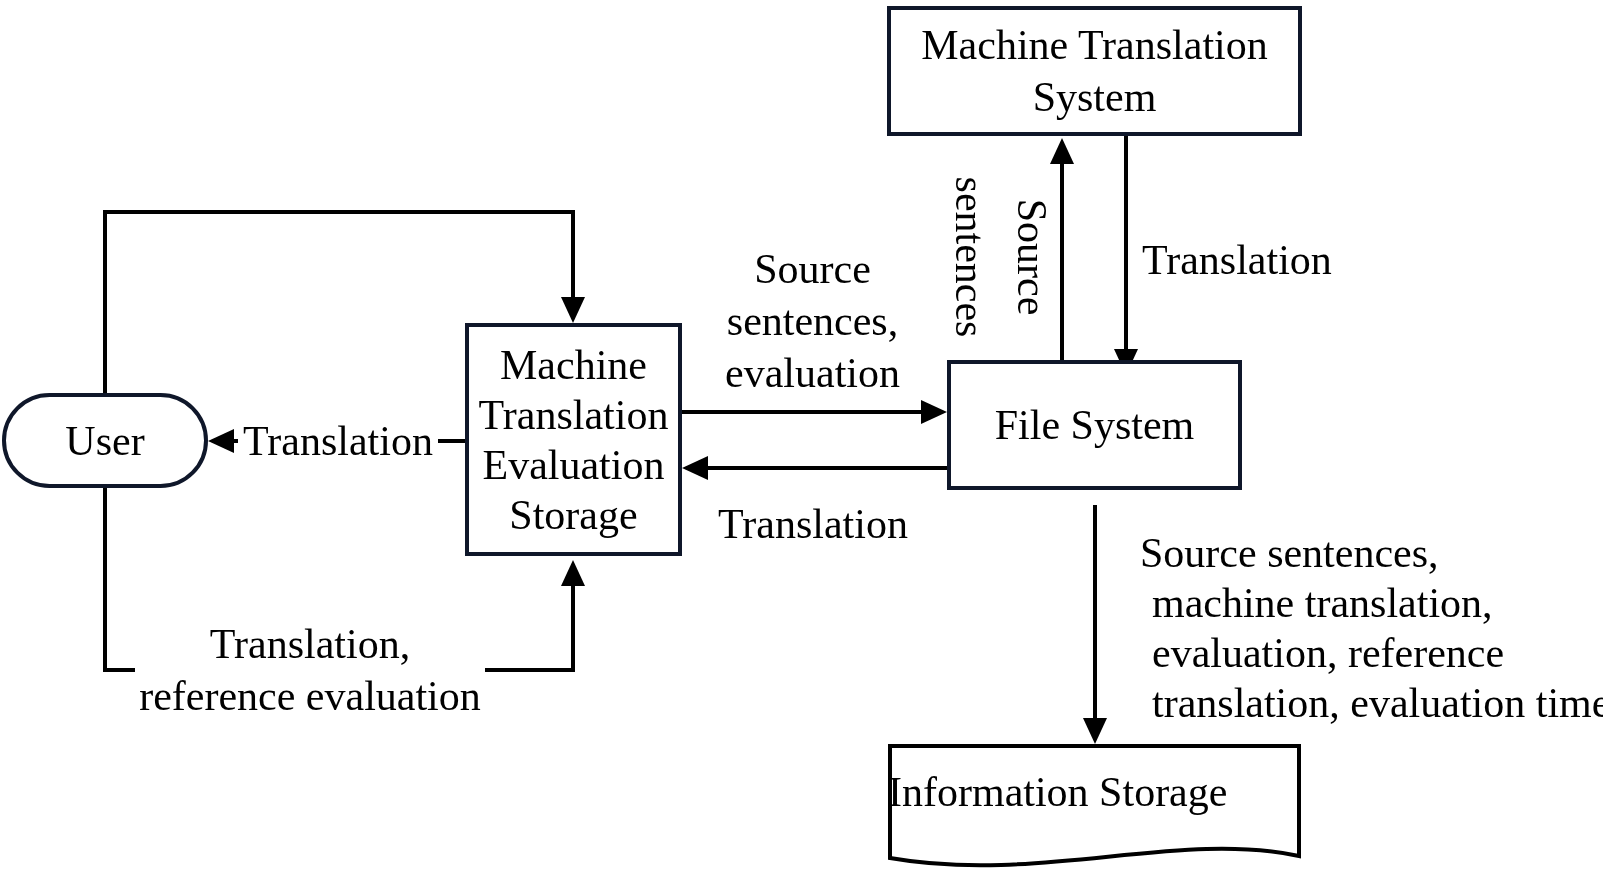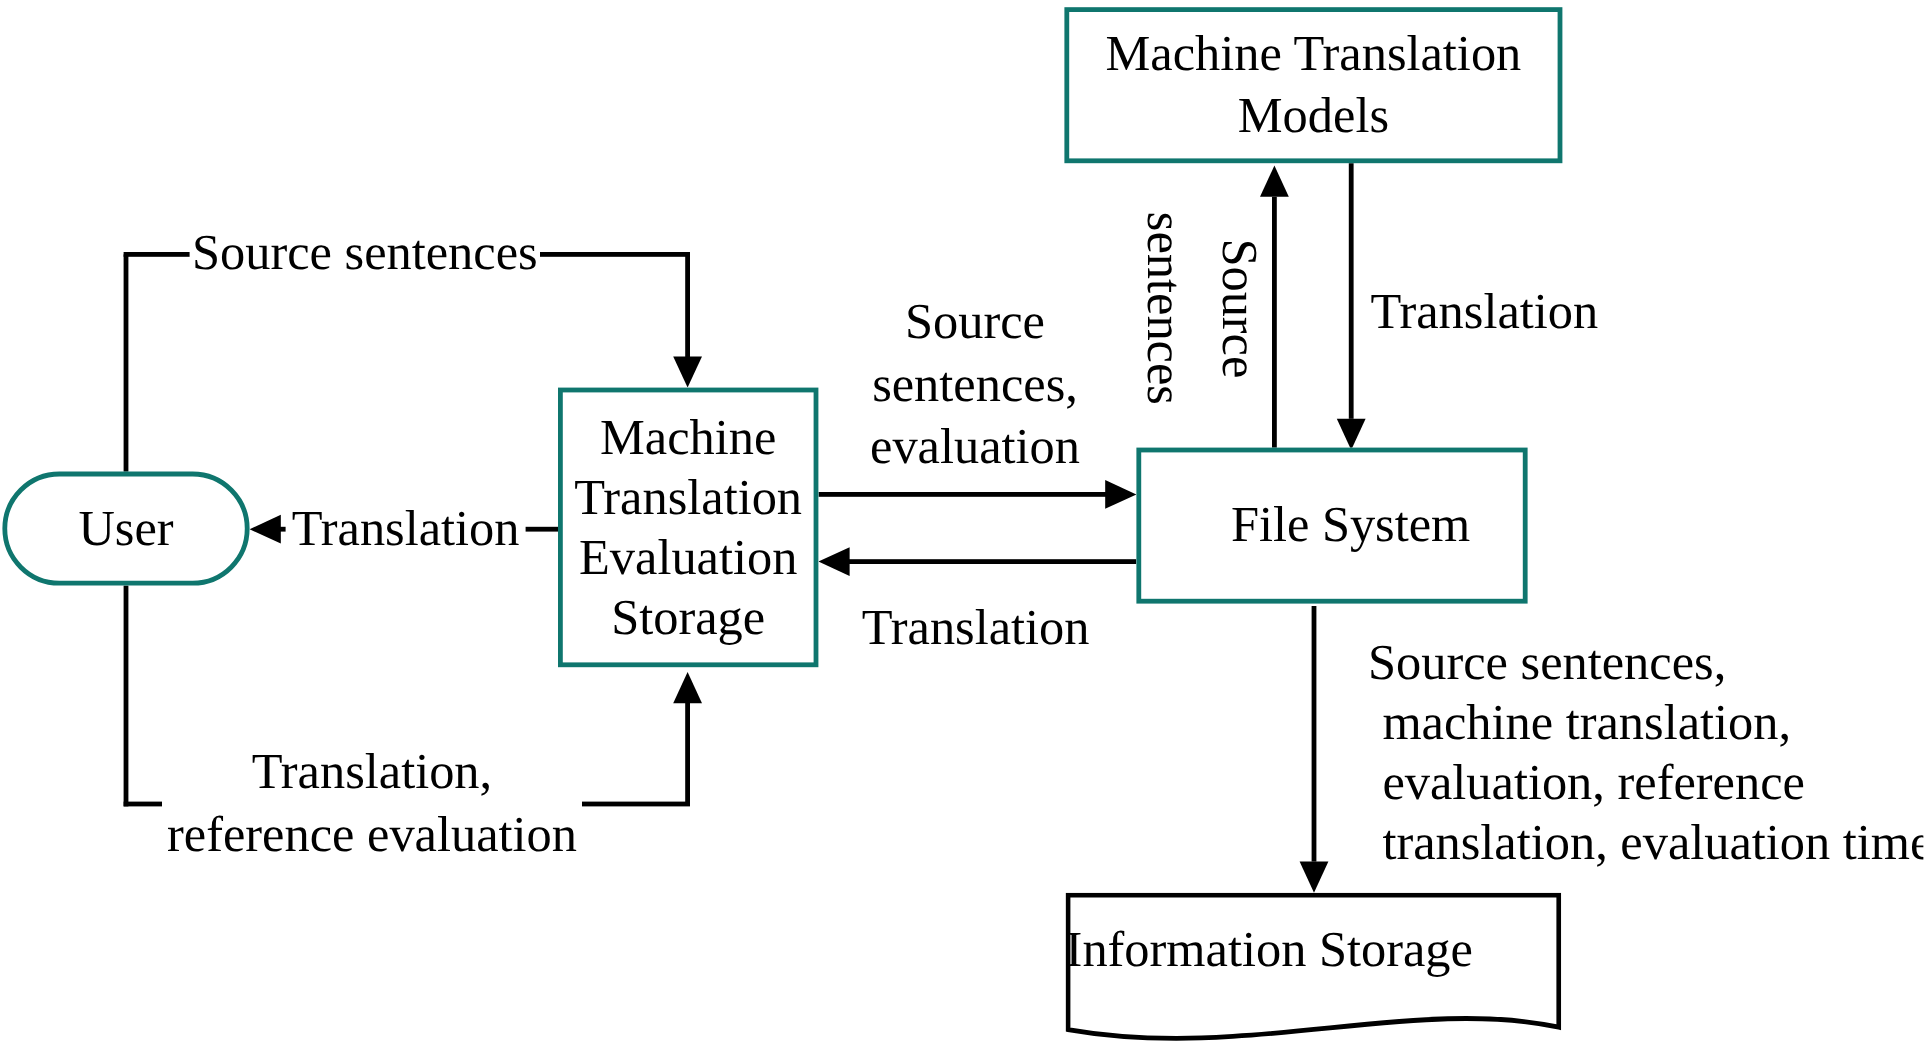--- a/index.html
+++ b/index.html
@@ -7,21 +7,21 @@
     position: relative;
     width: 1603px;
     height: 877px;
     background: #ffffff;
     font-family: "Liberation Serif", "DejaVu Serif", serif;
     color: #000;
     overflow: hidden;
   }
   .box {
     position: absolute;
-    border: 4px solid #0f766e;
+    border: 4px solid #0f172a;
     background: #fff;
     display: flex;
     flex-direction: column;
     align-items: center;
     justify-content: center;
     text-align: center;
     font-size: 42px;
     z-index: 2;
     box-sizing: content-box;
   }
@@ -67,24 +67,24 @@
 
   <div class="box" style="left:465px; top:323px; width:209px; height:225px;">
     <div class="bline">Machine</div>
     <div class="bline">Translation</div>
     <div class="bline">Evaluation</div>
     <div class="bline">Storage</div>
   </div>
 
   <div class="box" style="left:887px; top:6px; width:407px; height:122px;">
     <div class="bline" style="line-height:52px;">Machine Translation</div>
-    <div class="bline" style="line-height:52px;">Models</div>
+    <div class="bline" style="line-height:52px;">System</div>
   </div>
 
-  <div class="box" style="left:947px; top:373px; width:287px; height:122px;padding-left:31px;">
+  <div class="box" style="left:947px; top:360px; width:287px; height:122px;">
     <div class="bline">File System</div>
   </div>
 
   <div id="info-storage" style="left:888px; top:744px; width:413px; height:132px;">
     <svg width="413" height="132" viewBox="0 0 413 132">
       <path d="M 2,2 H 411 V 112 C 290,86 150,140 2,114 Z" fill="#ffffff" stroke="#000000" stroke-width="4"></path>
     </svg>
     <div class="doc-text">Information Storage</div>
   </div>
 
@@ -109,21 +109,20 @@
 
   <div class="vline" style="left:1060px; top:164px; width:4px; height:211px;"></div>
   <div class="ah ah-up" style="left:1050px; top:138px;"></div>
 
   <div class="vline" style="left:1124px; top:135px; width:4px; height:214px;"></div>
   <div class="ah ah-down" style="left:1114px; top:349px;"></div>
 
   <div class="vline" style="left:1093px; top:505px; width:4px; height:213px;"></div>
   <div class="ah ah-down" style="left:1083px; top:718px;"></div>
 
-  <div class="lbl bgw" style="left:158px; top:187px; width:292px;">Source sentences</div>
 
   <div class="lbl bgw" style="left:238px; top:417px; width:200px;">Translation</div>
 
   <div class="lbl bgw multi" style="left:135px; top:618px; width:350px;">
     <div>Translation,</div>
     <div>reference evaluation</div>
   </div>
 
   <div class="lbl multi" style="left:700px; top:243px; width:225px;">
     <div>Source</div>

